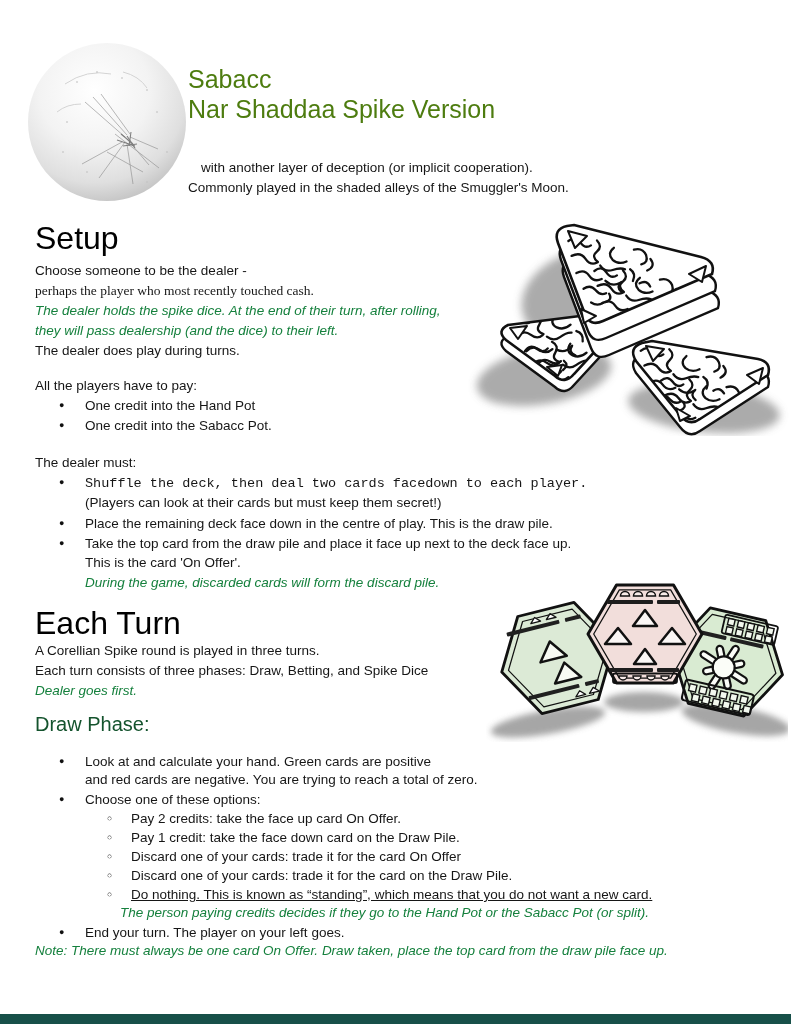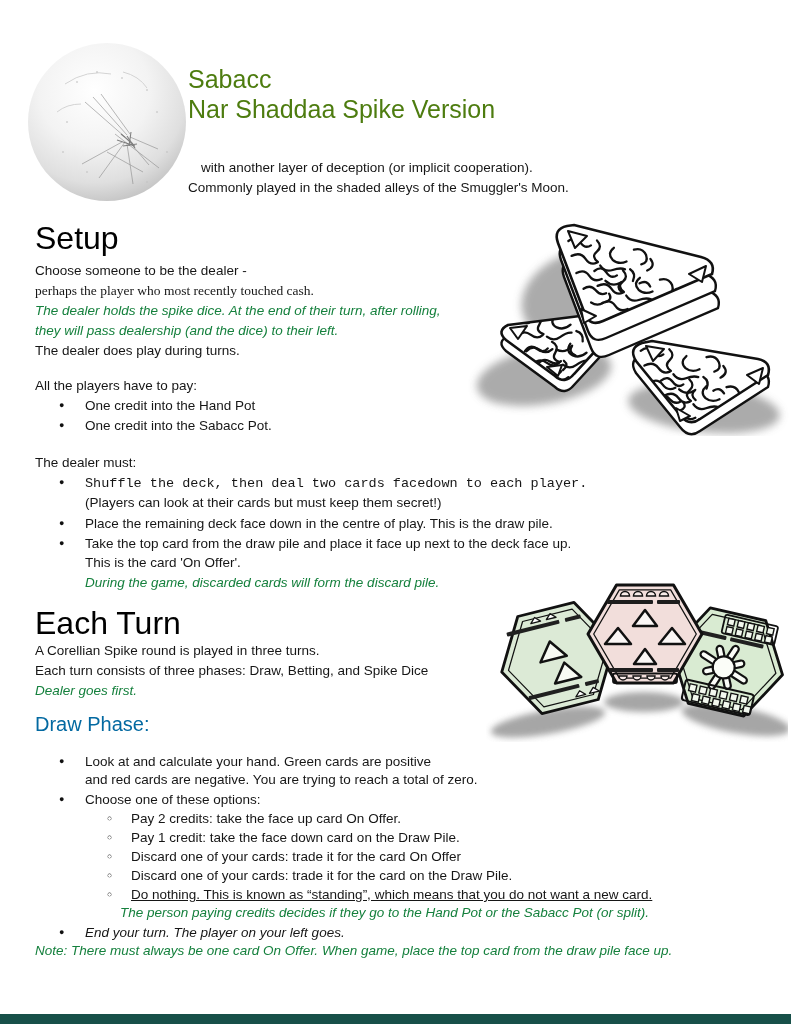--- a/index.html
+++ b/index.html
@@ -1,21 +1,21 @@
 <!DOCTYPE html>
 <html><head>
 <meta charset="utf-8">
 <style>
   html,body{margin:0;padding:0;background:#fff;}
   .page{position:relative;width:791px;height:1024px;background:#ffffff;overflow:hidden;
         font-family:"Liberation Sans","DejaVu Sans",sans-serif;color:#111;}
   .t{position:absolute;white-space:nowrap;font-size:13.5px;line-height:18px;color:#161616;}
   .title{font-size:25px;line-height:30px;color:#4d7c0f;}
   .h1{font-size:32px;line-height:38px;color:#000;}
-  .h3{font-size:20px;line-height:24px;color:#0369a1;}
+  .h3{font-size:20px;line-height:24px;color:#14532d;}
   .muted{color:#15803d;font-style:italic;}
   .row1{left:59px;}
   .row2{left:107px;}
   .mk1{display:inline-block;width:26px;font-size:9px;vertical-align:1.5px;color:#111;}
   .mk2{display:inline-block;width:24px;font-size:8.5px;vertical-align:1.5px;color:#333;}
   .ill{position:absolute;}
   .footer-bar{position:absolute;left:0;top:1014px;width:791px;height:10px;background:#175049;}
 </style>
 </head>
 <body>
@@ -103,22 +103,22 @@
 
   <div class="t row1" style="top:752px;"><span class="mk1">●</span><span>Look at and calculate your hand. Green cards are positive</span></div>
   <div class="t row1" style="top:790px;"><span class="mk1">●</span><span>Choose one of these options:</span></div>
   <div class="t" style="left:85px;top:771px;">and red cards are negative. You are trying to reach a total of zero.</div>
   <div class="t row2" style="top:809px;"><span class="mk2">○</span><span>Pay 2 credits: take the face up card On Offer.</span></div>
   <div class="t row2" style="top:828px;"><span class="mk2">○</span><span>Pay 1 credit: take the face down card on the Draw Pile.</span></div>
   <div class="t row2" style="top:847px;"><span class="mk2">○</span><span>Discard one of your cards: trade it for the card On Offer</span></div>
   <div class="t row2" style="top:866px;"><span class="mk2">○</span><span>Discard one of your cards: trade it for the card on the Draw Pile.</span></div>
   <div class="t row2" style="top:885px;text-decoration:underline;"><span class="mk2">○</span><span>Do nothing. This is known as “standing”, which means that you do not want a new card.</span></div>
   <div class="t muted" style="left:113px;top:904px;margin-left:7px;">The person paying credits decides if they go to the Hand Pot or the Sabacc Pot (or split).</div>
-  <div class="t row1" style="top:923px;font-style:italic;"><span class="mk1">●</span><span>End your turn. The player on your left goes.</span></div>
-  <div class="t muted" style="left:35px;top:942px;">Note: There must always be one card On Offer. When game, place the top card from the draw pile face up.</div>
+  <div class="t row1" style="top:923px;"><span class="mk1">●</span><span>End your turn. The player on your left goes.</span></div>
+  <div class="t muted" style="left:35px;top:942px;">Note: There must always be one card On Offer. Draw taken, place the top card from the draw pile face up.</div>
 
   <svg class="ill" style="left:468px;top:216px;" width="322" height="220" viewBox="0 0 322 220">
     <defs>
       <filter id="blur1" x="-40%" y="-40%" width="180%" height="180%">
           <feGaussianBlur stdDeviation="4"></feGaussianBlur>
         </filter>
       <g id="sq" fill="none" stroke="#111" stroke-width="2.3" stroke-linecap="round">
         <path d="M6,8 q6,-7 12,-1 t11,1"></path>
           <path d="M34,2 q7,5 2,11 t3,10"></path>
         <path d="M52,6 q-6,7 1,12 q7,4 14,-1"></path>

